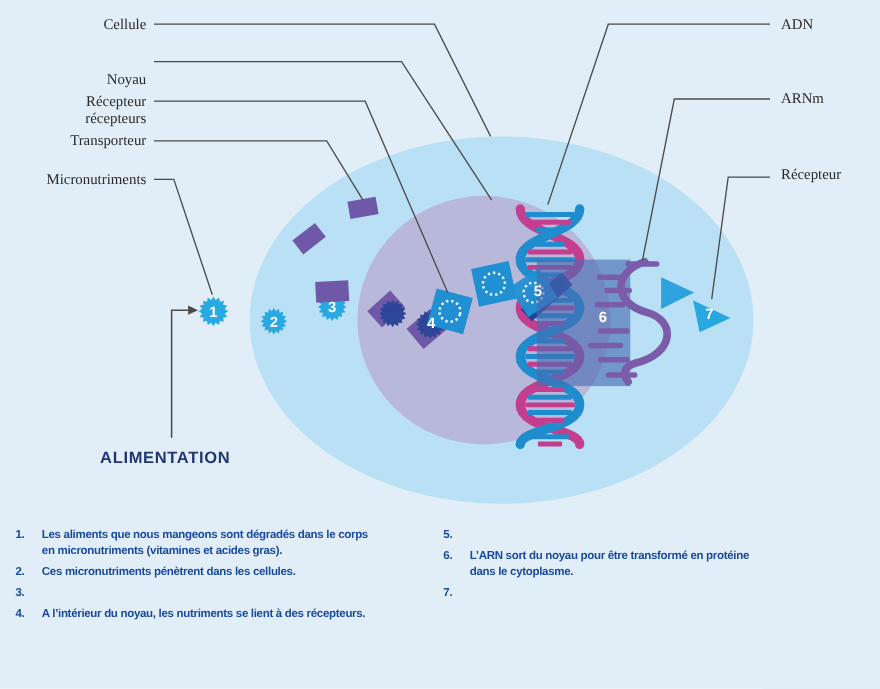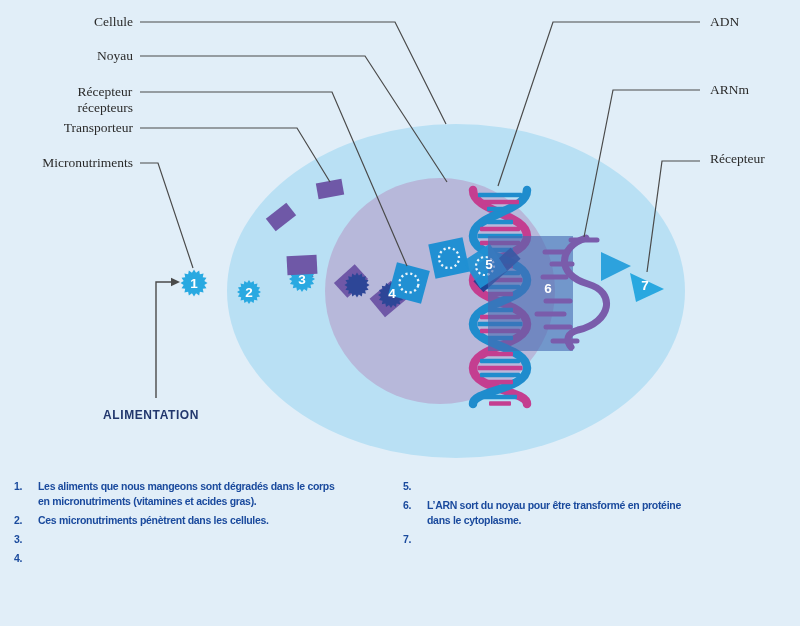--- a/index.html
+++ b/index.html
@@ -1,23 +1,23 @@
 <!DOCTYPE html>
 <html><head>
 <meta charset="utf-8">
 <style>
   html,body{margin:0;padding:0;}
   .stage{position:relative;width:800px;height:626px;background:#e1eef8;
          font-family:"Liberation Sans",sans-serif;overflow:hidden;}
   .diagram{position:absolute;left:0;top:0;}
   .lab{position:absolute;font-family:"Liberation Serif",serif;font-size:13.5px;
        color:#2a2a2a;line-height:16px;white-space:pre-line;}
-  .lab-left{right:667px;}
+  .lab-left{right:667px;text-align:right;}
   .lab-right{left:710px;text-align:center;}
-  .alim{position:absolute;left:103px;top:408px;font-weight:bold;font-size:12px;
+  .alim{position:absolute;left:91px;top:408px;font-weight:bold;font-size:15px;
         letter-spacing:.6px;color:#22376d;}
   .legend{position:absolute;top:479px;color:#1a4a9d;font-weight:bold;
           font-size:10.5px;line-height:15px;letter-spacing:-0.3px;}
   #legend-left{left:14px;width:382px;}
   #legend-right{left:403px;width:386px;}
   .leg-item{display:flex;margin-bottom:4px;}
   .leg-num{width:24px;flex:none;}
   .leg-text{white-space:pre-line;}
   .num{font-family:"Liberation Sans",sans-serif;font-weight:bold;font-size:13.5px;
        fill:#ffffff;text-anchor:middle;}
@@ -137,21 +137,21 @@
     <text class="num" x="194" y="288">1</text>
     <text class="num" x="249" y="297">2</text>
     <text class="num" x="302" y="284">3</text>
     <text class="num" x="392" y="298">4</text>
     <text class="num" x="489" y="269">5</text>
     <text class="num" x="548" y="293">6</text>
     <text class="num" x="645" y="290">7</text>
   </svg>
 
   <div class="lab lab-left" style="top:14px">Cellule</div>
-  <div class="lab lab-left" style="top:48px">Noyau</div>
+  <div class="lab lab-left" style="top:64px">Noyau</div>
   <div class="lab lab-left" style="top:84px">Récepteur
 récepteurs</div>
   <div class="lab lab-left" style="top:120px">Transporteur</div>
   <div class="lab lab-left" style="top:155px">Micronutriments</div>
   <div class="lab lab-right" style="top:14px">ADN</div>
   <div class="lab lab-right" style="top:82px">ARNm</div>
   <div class="lab lab-right" style="top:151px">Récepteur</div>
 
   <div class="alim">ALIMENTATION</div>
 
@@ -163,20 +163,21 @@
     </div>
     <div class="leg-item">
       <span class="leg-num">2.</span>
       <span class="leg-text">Ces micronutriments pénètrent dans les cellules.</span>
     </div>
     <div class="leg-item">
       <span class="leg-num">3.</span>
     </div>
     <div class="leg-item">
       <span class="leg-num">4.</span>
+      <span class="leg-text">A l’intérieur du noyau, les nutriments se lient à des récepteurs.</span>
     </div>
   </div>
 
   <div class="legend" id="legend-right">
     <div class="leg-item">
       <span class="leg-num">5.</span>
     </div>
     <div class="leg-item">
       <span class="leg-num">6.</span>
       <span class="leg-text">L’ARN sort du noyau pour être transformé en protéine

